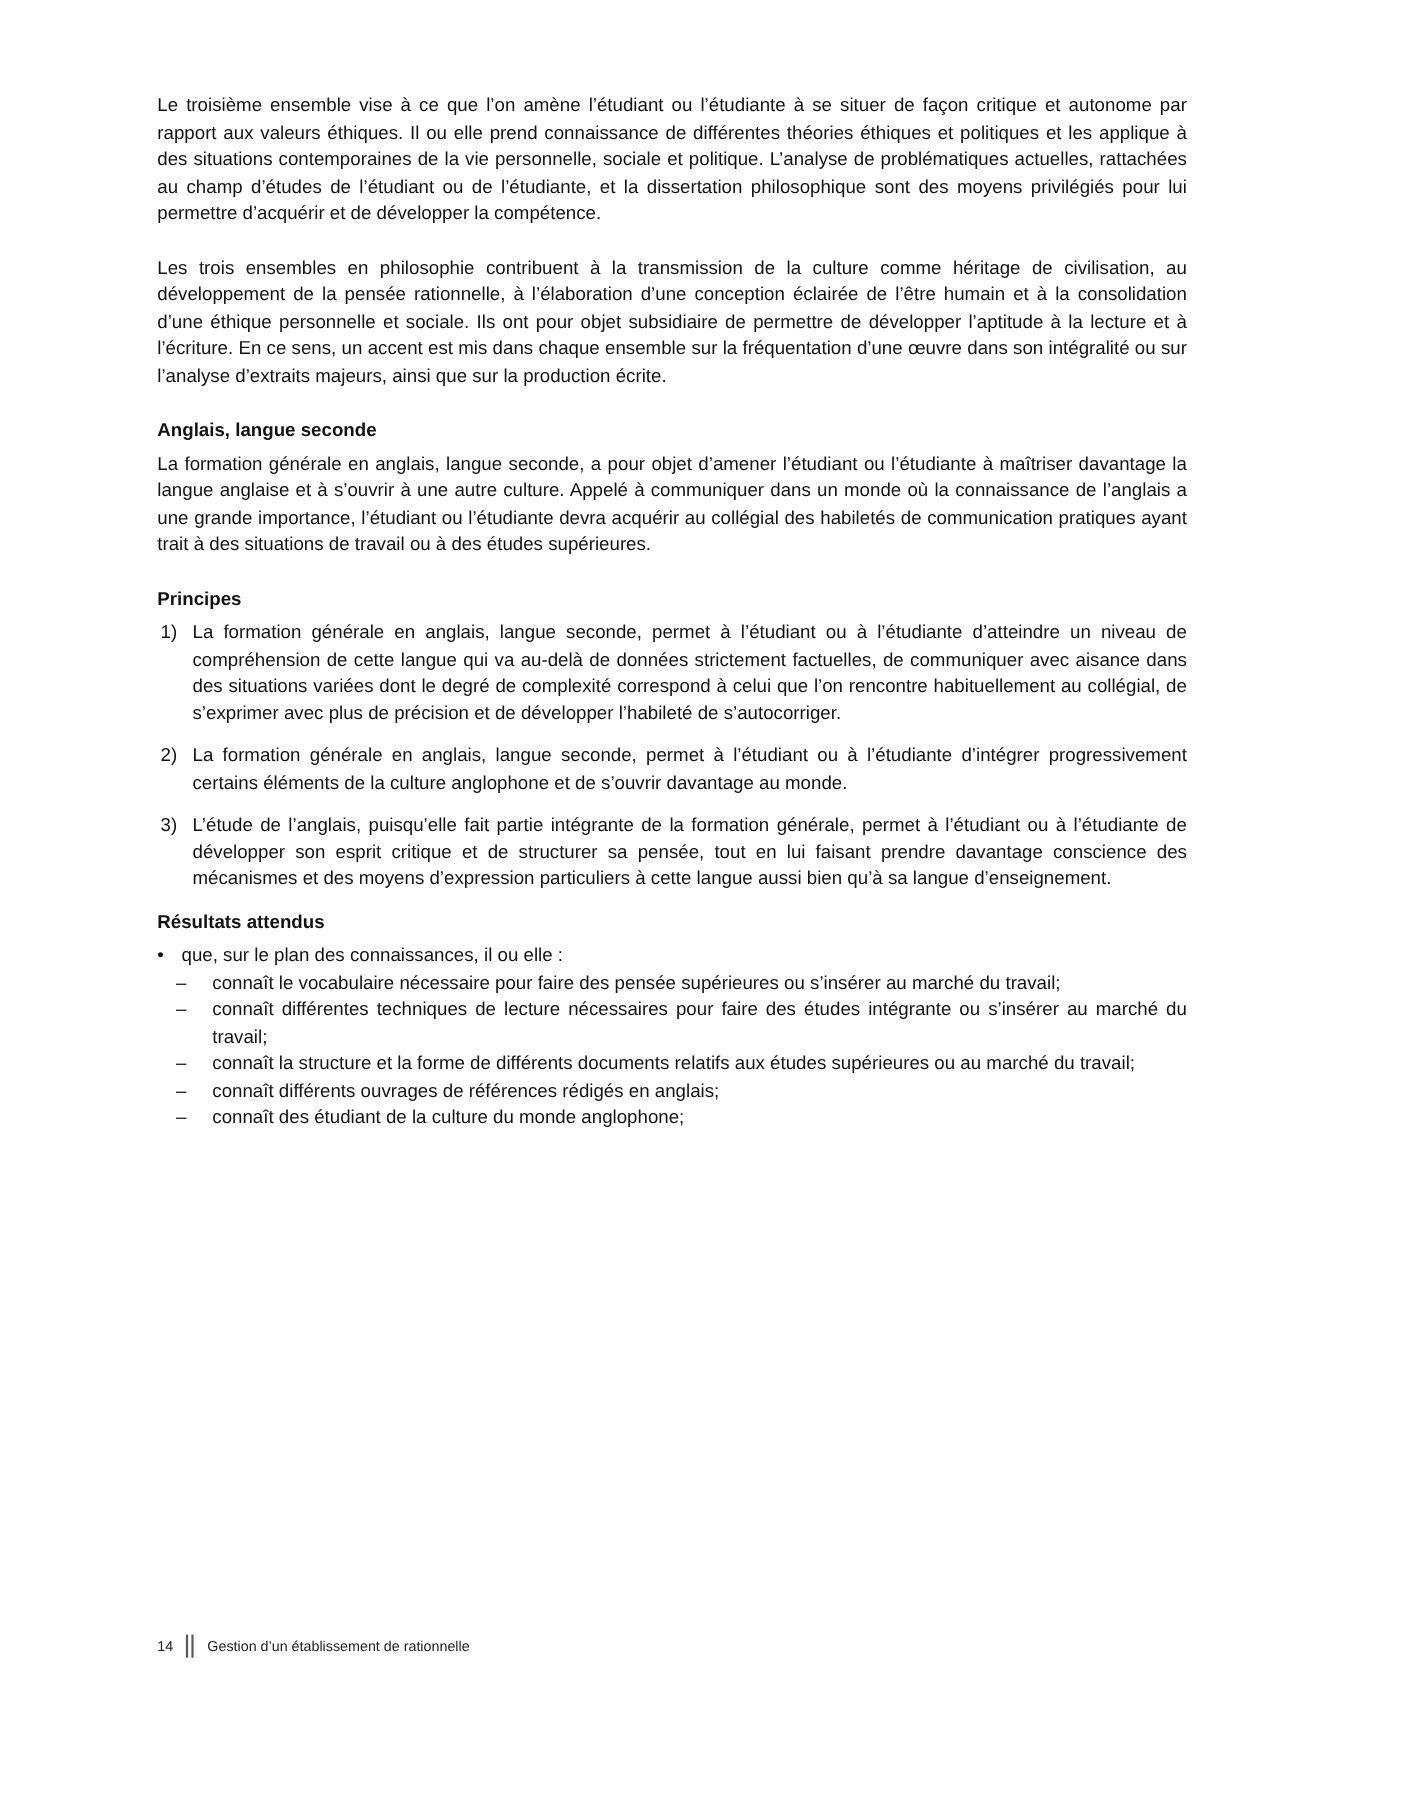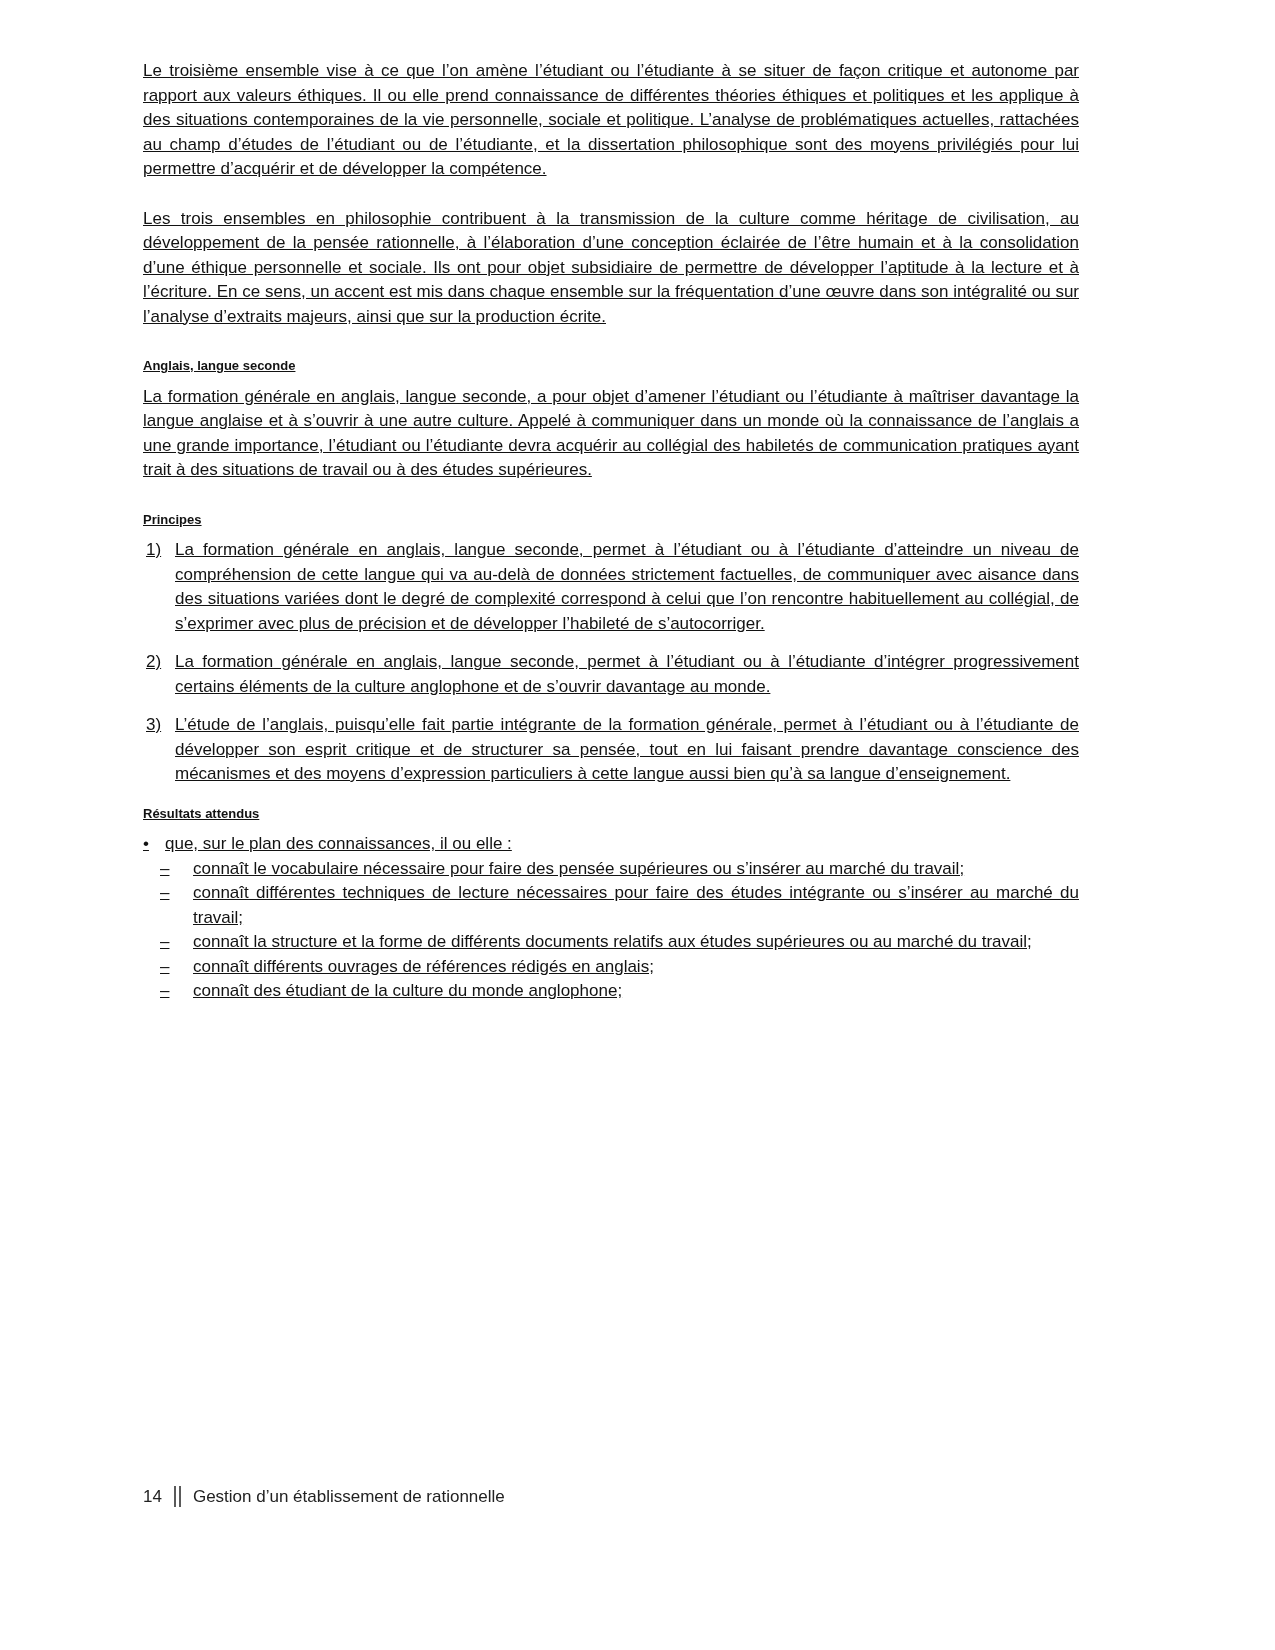--- a/index.html
+++ b/index.html
@@ -10,31 +10,30 @@
   .page {
     position: relative;
     width: 1275px;
     height: 1650px;
     background: #ffffff;
     font-family: "Liberation Sans", sans-serif;
     color: #121212;
     overflow: hidden;
   }
   .content {
-    padding: 59px 196px 0 143px;
+    padding: 84px 196px 0 143px;
     font-size: 17px;
     line-height: 24.5px;
-    text-decoration: underline;
   }
   p.body-para {
     margin: 0 0 25px 0;
     text-align: justify;
   }
   h3.section-heading {
-    font-size: 13px;
+    font-size: 17px;
     line-height: 24.5px;
     font-weight: bold;
     margin: 15px 0 6px 0;
   }
   h3.section-heading.big-gap { }
   .numbered-item {
     display: flex;
     margin: 0 0 14px 0;
   }
   .numbered-item .num-marker {
@@ -69,21 +68,21 @@
     flex: 1;
     text-align: justify;
   }
   .list-block { margin-bottom: 0; }
   .footer {
     position: absolute;
     left: 143px;
     top: 1486px;
     display: flex;
     align-items: center;
-    font-size: 17px;
+    font-size: 13px;
     line-height: 20px;
     color: #222222;
   }
   .footer .page-number {
     margin-right: 12px;
   }
   .footer .footer-separator {
     display: inline-block;
     width: 3px;
     height: 21px;

